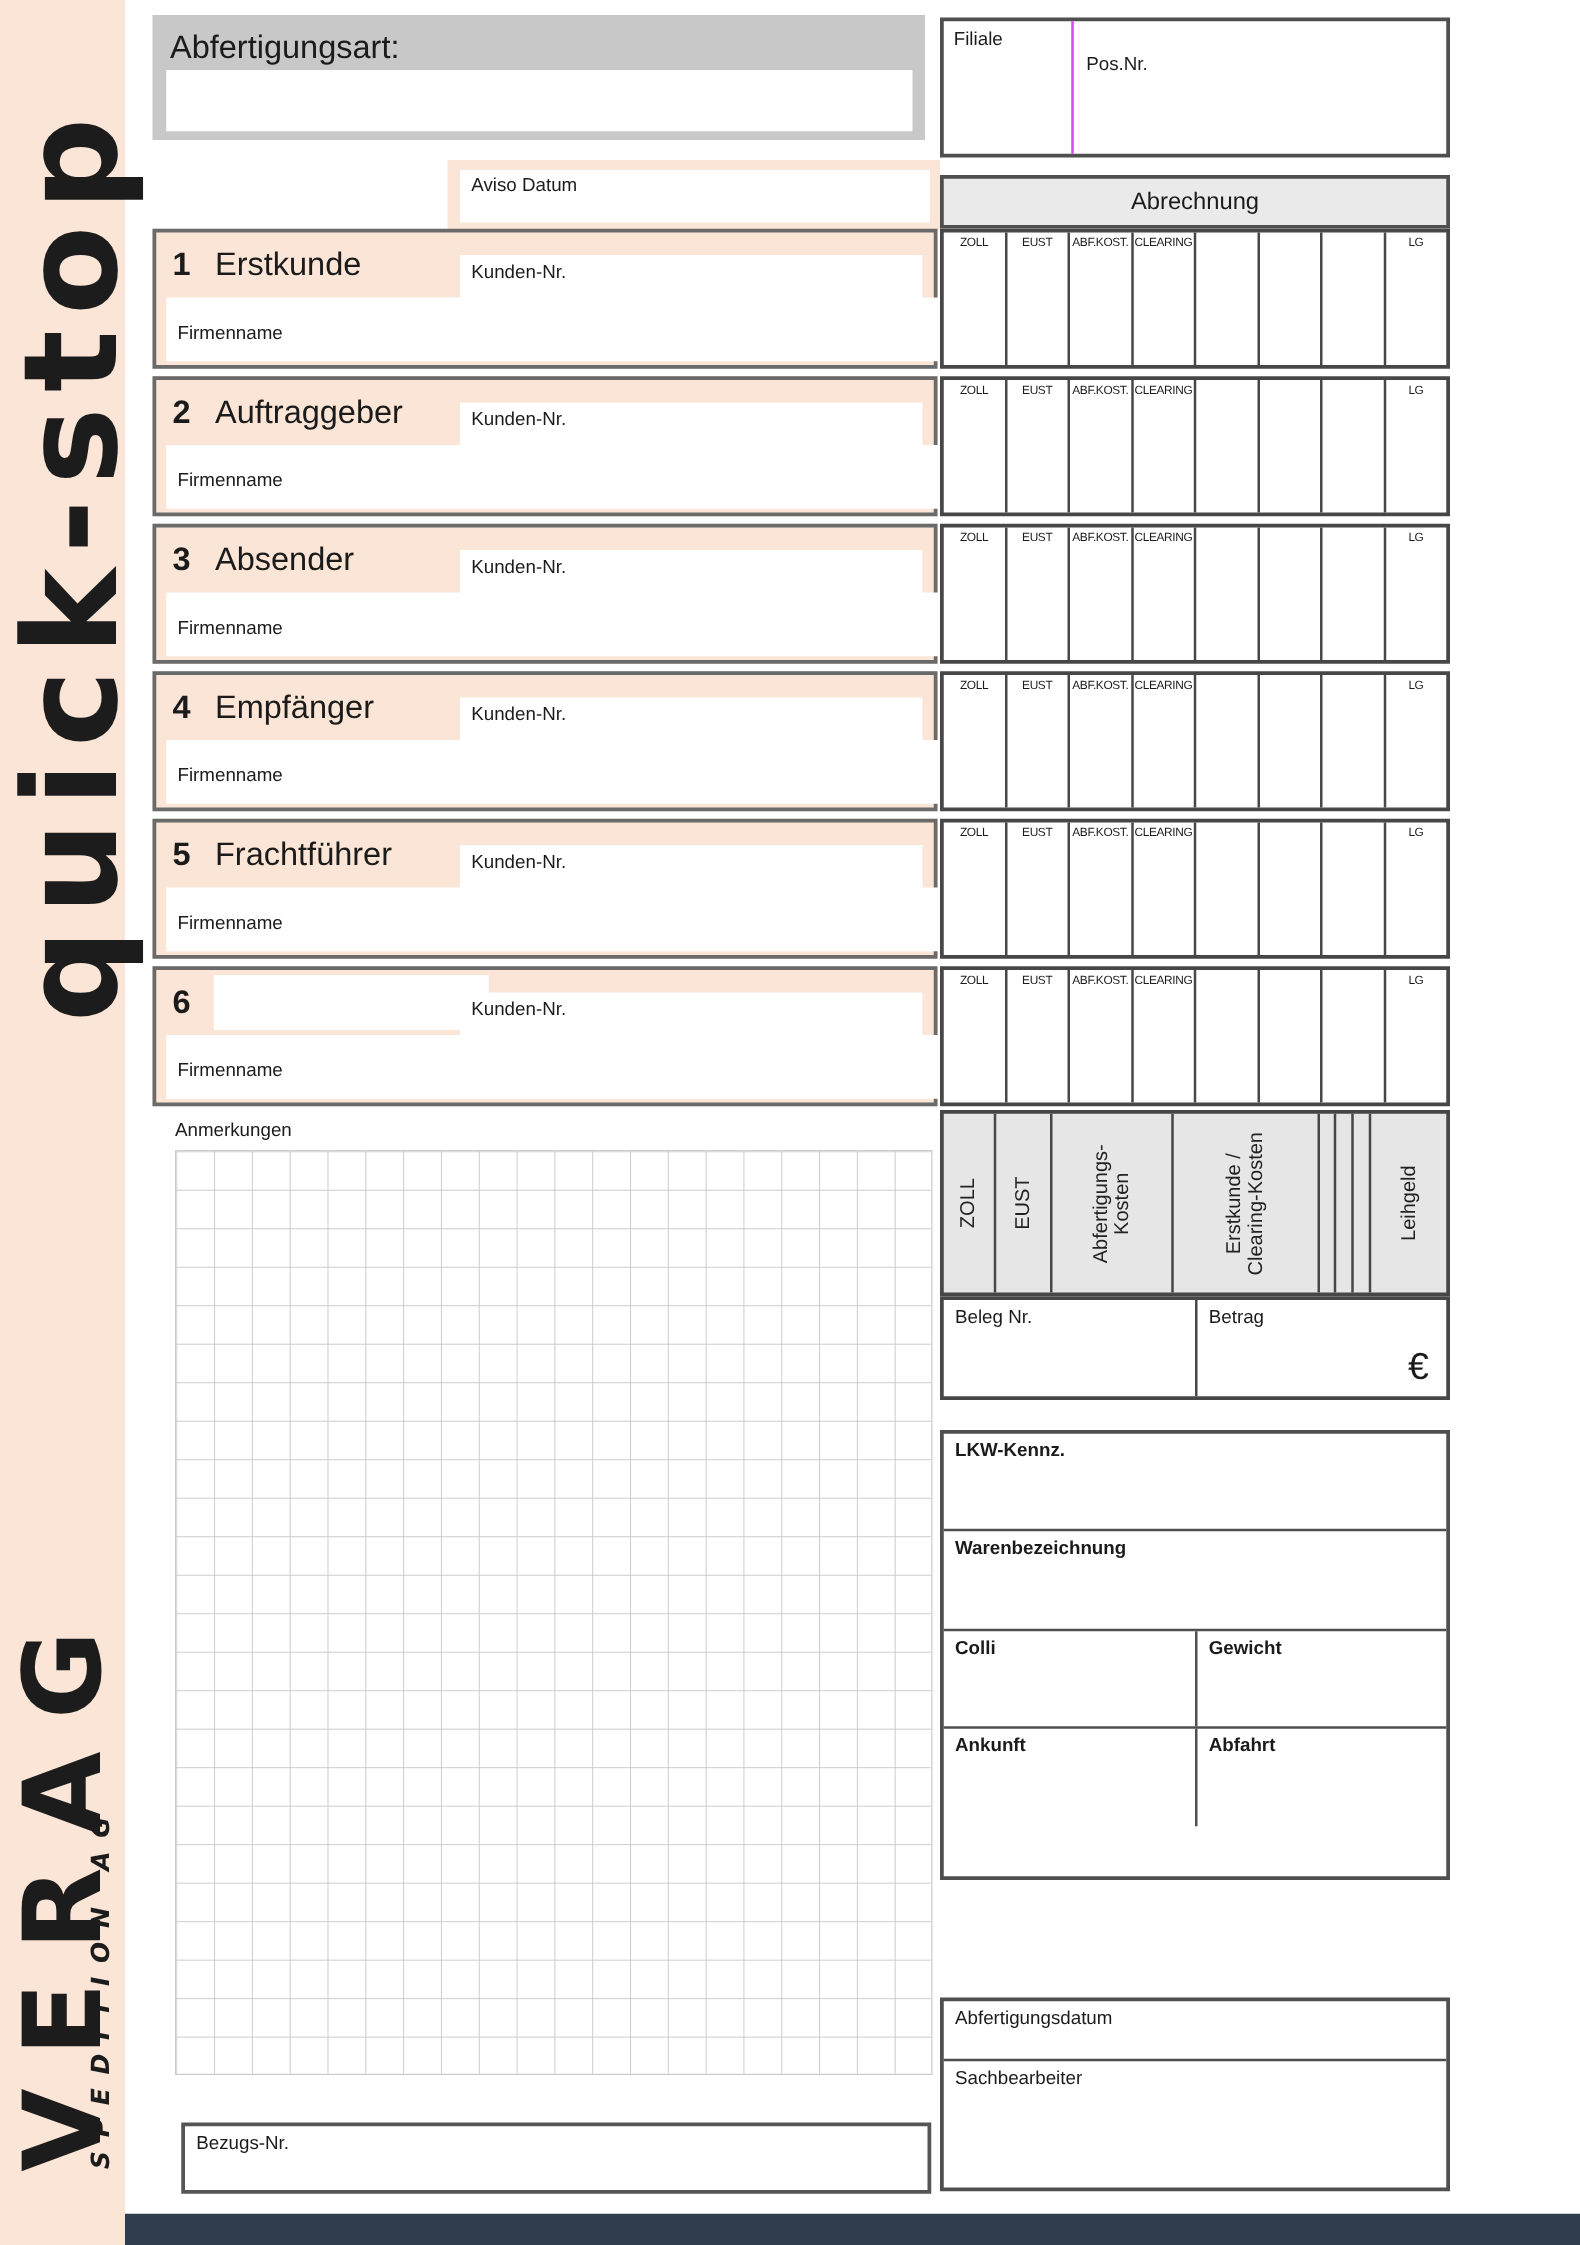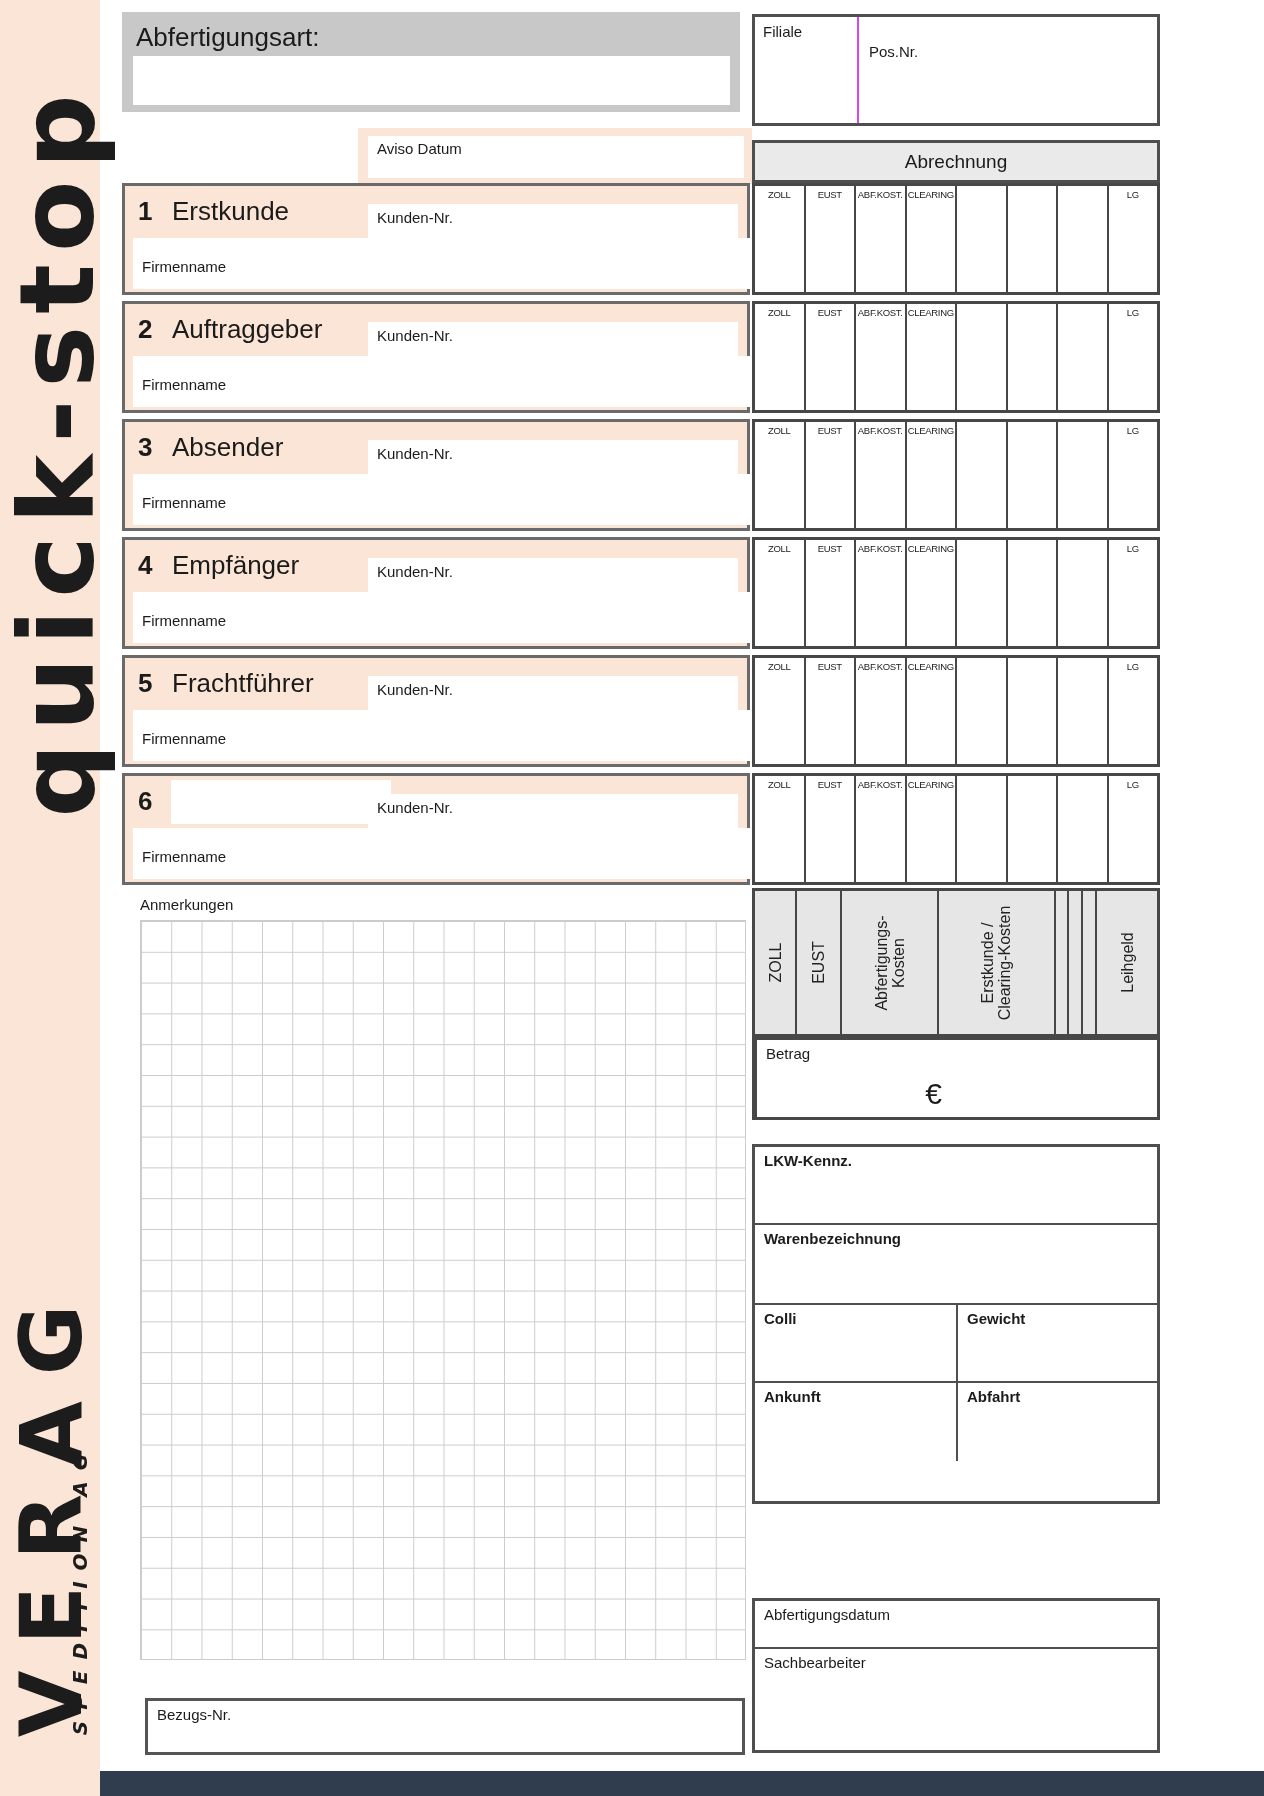--- a/index.html
+++ b/index.html
@@ -251,20 +251,21 @@
       </div>
       <div class="vert-cell">
         <span></span>
       </div>
       <div class="vert-cell">
         <span>Leihgeld</span>
       </div>
     </div>
 
   <div class="abs beleg-row">
+    <div class="beleg-cell">Beleg Nr.</div>
     <div class="betrag-cell">
       <span>Betrag</span>
       <span class="euro">€</span>
     </div>
   </div>
 
   <div class="abs anm-label">Anmerkungen</div>
   <div class="abs anm-grid"></div>
 
   <div class="abs detail-box">

